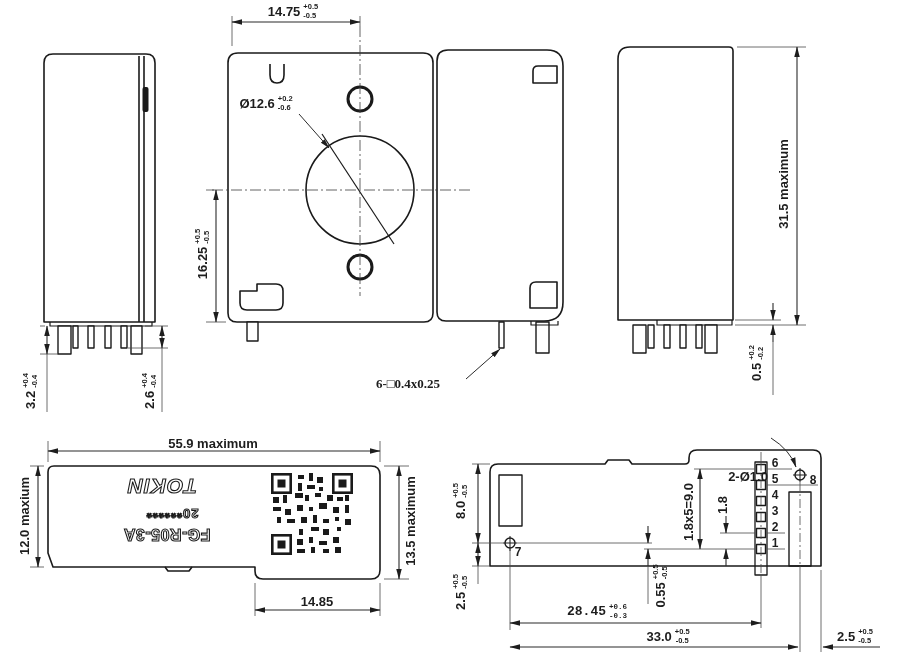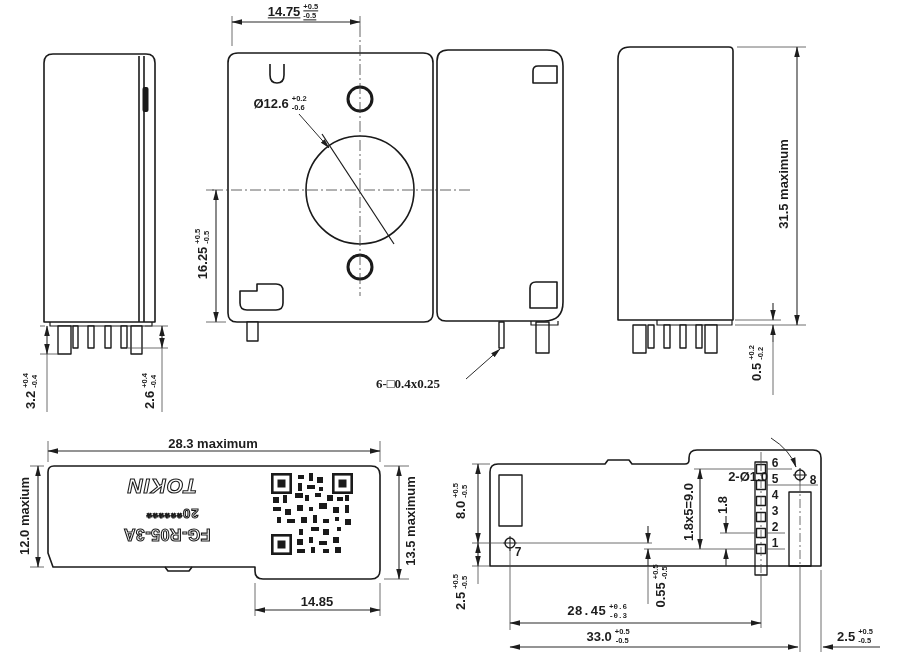--- a/index.html
+++ b/index.html
@@ -248,28 +248,28 @@
       </span>
 </div>
 <div class="lbl rot" style="left:150px;top:391px;">
   <span>2.6</span>
   <span class="tol">
         <span>+0.4</span>
         <span>-0.4</span>
       </span>
 </div>
 
-<div class="lbl" style="left:293px;top:12px;text-decoration:underline;">
+<div class="lbl" style="left:293px;top:12px;">
   <span>14.75</span>
   <span class="tol">
         <span>+0.5</span>
         <span>-0.5</span>
       </span>
 </div>
-<div class="lbl" style="left:280px;top:104px;">
+<div class="lbl" style="left:266px;top:104px;">
   <span>Ø12.6</span>
   <span class="tol">
         <span>+0.2</span>
         <span>-0.6</span>
       </span>
 </div>
 <div class="lbl rot" style="left:203px;top:254px;">
   <span>16.25</span>
   <span class="tol">
         <span>+0.5</span>
@@ -285,21 +285,21 @@
 </div>
 <div class="lbl rot" style="left:757px;top:363px;">
   <span>0.5</span>
   <span class="tol">
         <span>+0.2</span>
         <span>-0.2</span>
       </span>
 </div>
 
 <div class="lbl bg" style="left:213px;top:443px;">
-  <span>28.3 maximum</span>
+  <span>55.9 maximum</span>
 </div>
 <div class="lbl rot" style="left:24px;top:516px;">
   <span>12.0 maxium</span>
 </div>
 <div class="lbl rot bg" style="left:410px;top:521px;">
   <span>13.5 maximum</span>
 </div>
 <div class="lbl bg" style="left:317px;top:601px;justify-content:flex-end;">
   <span>14.85</span>
 </div>
@@ -343,21 +343,21 @@
         <span>-0.5</span>
       </span>
 </div>
 <div class="lbl bg" style="left:597px;top:612px;font-family:Liberation Mono, monospace;">
   <span>28.45</span>
   <span class="tol">
         <span>+0.6</span>
         <span>-0.3</span>
       </span>
 </div>
-<div class="lbl bg" style="left:608px;top:637px;text-align:center;">
+<div class="lbl bg" style="left:668px;top:637px;text-align:center;">
   <span>33.0</span>
   <span class="tol">
         <span>+0.5</span>
         <span>-0.5</span>
       </span>
 </div>
 <div class="lbl" style="left:855px;top:637px;">
   <span>2.5</span>
   <span class="tol">
         <span>+0.5</span>

